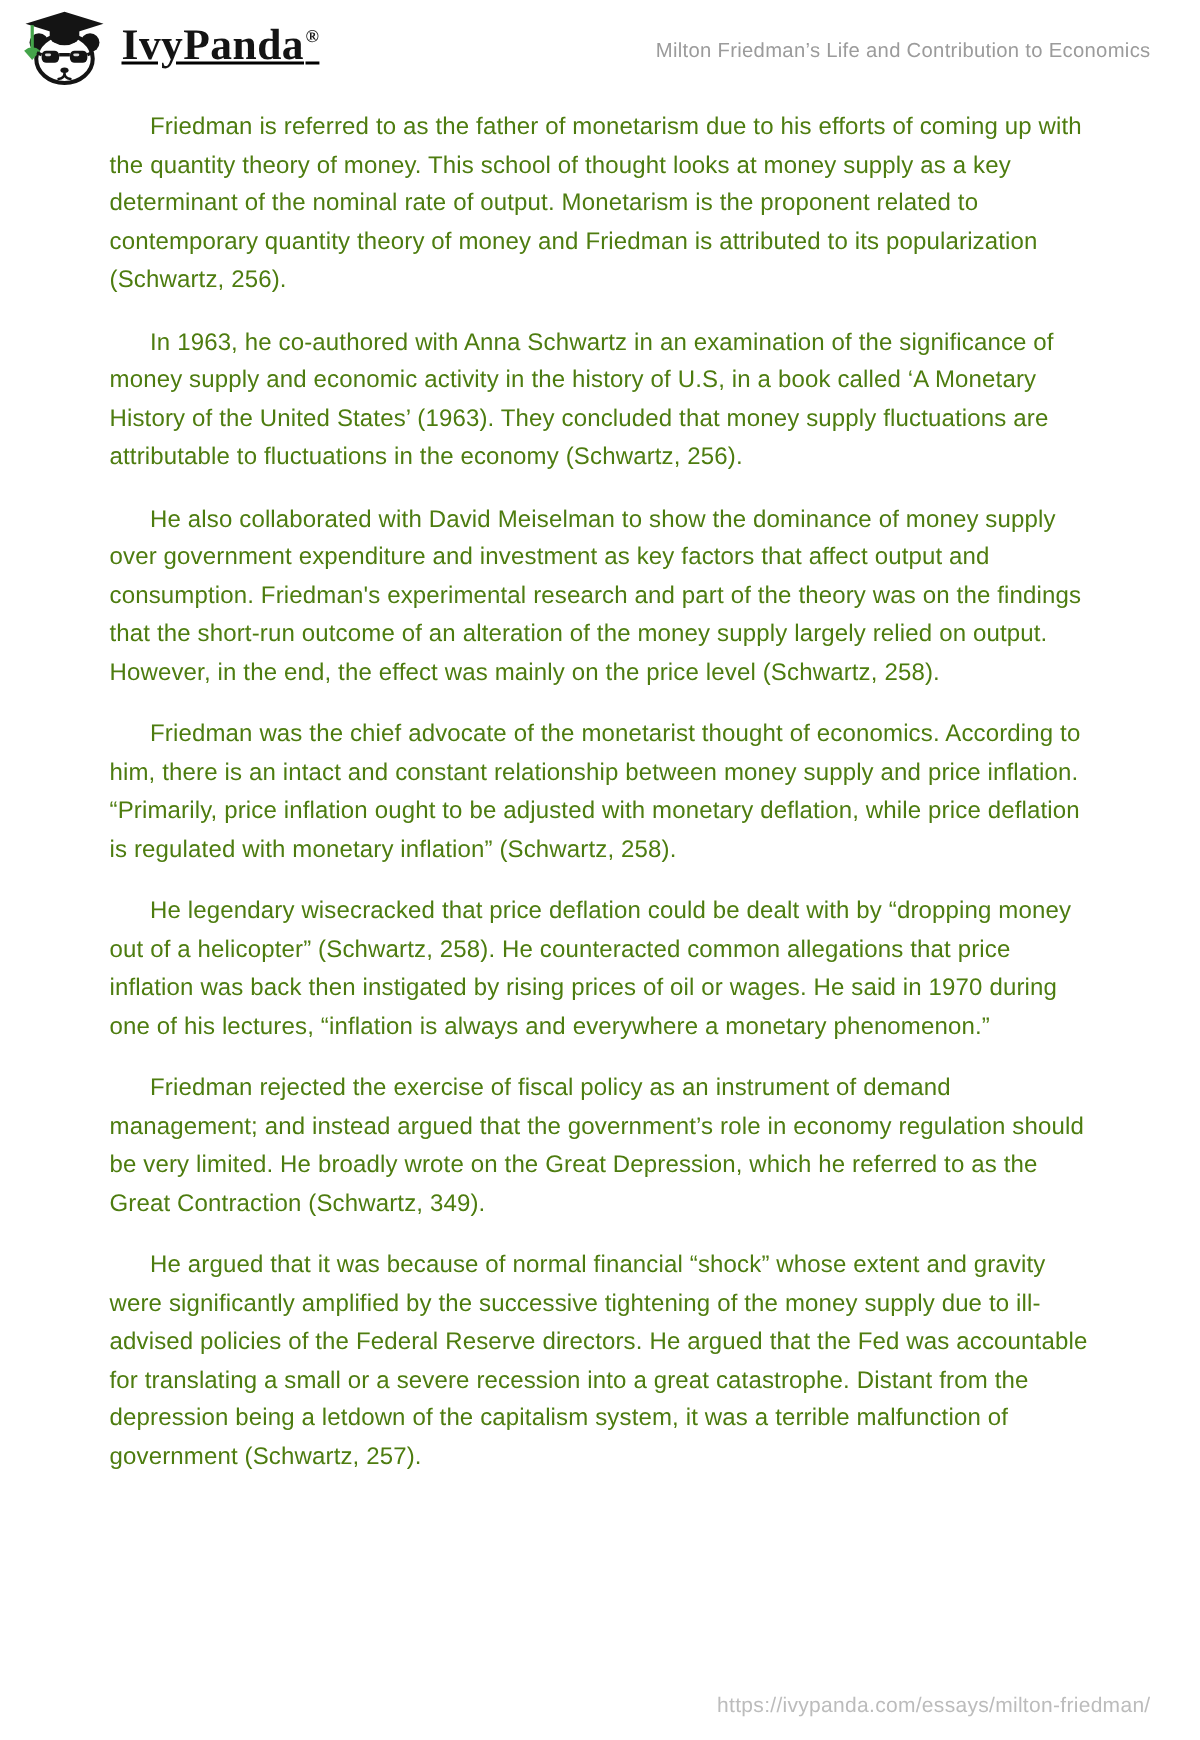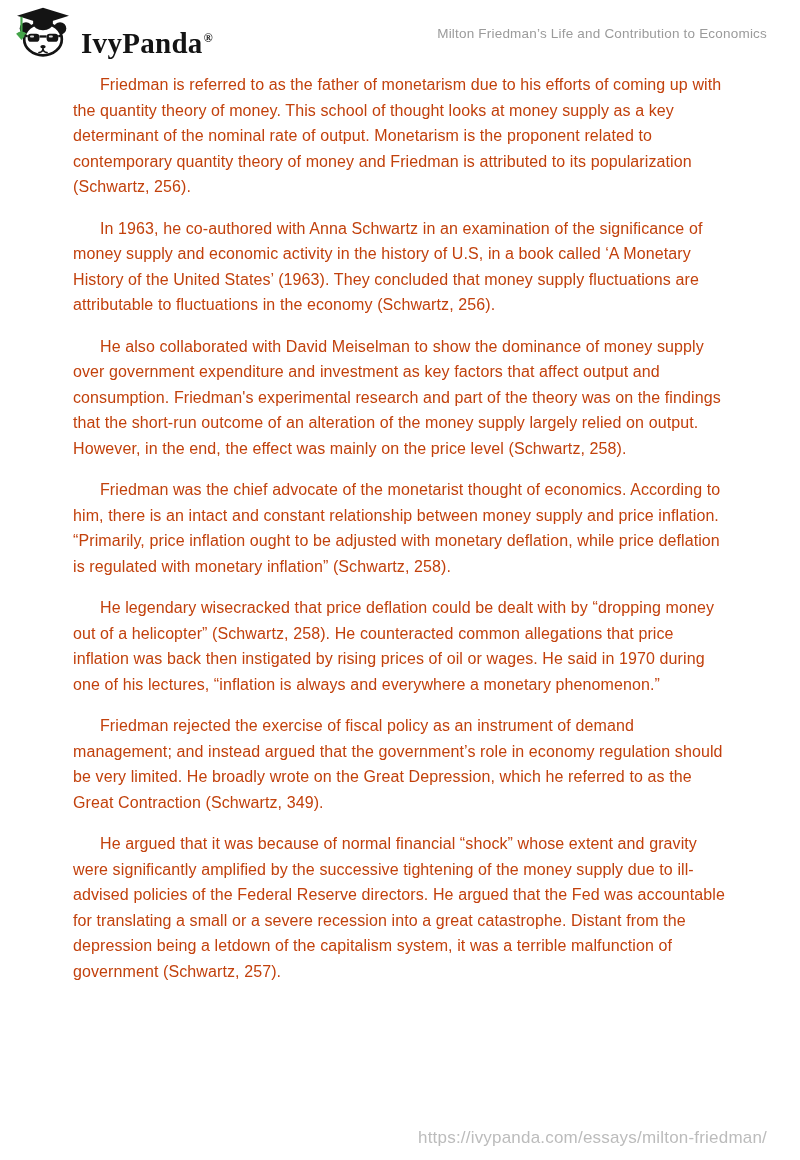--- a/index.html
+++ b/index.html
@@ -7,21 +7,21 @@
   .page {
     position: relative;
     width: 800px;
     height: 1160px;
     background: #ffffff;
     font-family: "Liberation Sans", sans-serif;
     overflow: hidden;
   }
   
   .header { position: absolute; top: 0; left: 0; right: 0; height: 64px; }
-  .brand { position: absolute; left: 14px; top: 6px; display: flex; align-items: flex-end; gap: 9px; }
+  .brand { position: absolute; left: 14px; top: 6px; display: flex; align-items: flex-start; gap: 9px; text-decoration: underline; }
   .logo-icon svg { display: block; }
   .brand-text {
     font-family: "Liberation Serif", serif;
     font-weight: 700;
     font-size: 29px;
     color: #141414;
     letter-spacing: 0.3px;
     line-height: 1;
     padding-top: 10px;
   }
@@ -42,26 +42,26 @@
     line-height: 30px;
     font-weight: 700;
     color: #2b2b2b;
     letter-spacing: 0;
   }
   .content p {
     margin: 0 0 16px 0;
     text-indent: 27px;
     font-size: 16px;
     line-height: 25.5px;
-    color: #c2410c;
+    color: #4d7c0f;
     letter-spacing: 0.1px;
   }
   
   .footer { position: absolute; right: 33px; top: 1128px; }
-  .footer .url { font-size: 17px; color: #bcbcbc; letter-spacing: 0.2px; }
+  .footer .url { font-size: 14px; color: #bcbcbc; letter-spacing: 0.2px; }
 </style>
 </head>
 <body>
 
 <div class="page">
 
   <header class="header">
     <div class="brand">
       <span class="logo-icon">
         <svg viewBox="0 0 64 58" width="58" height="52" xmlns="http://www.w3.org/2000/svg" aria-hidden="true">

